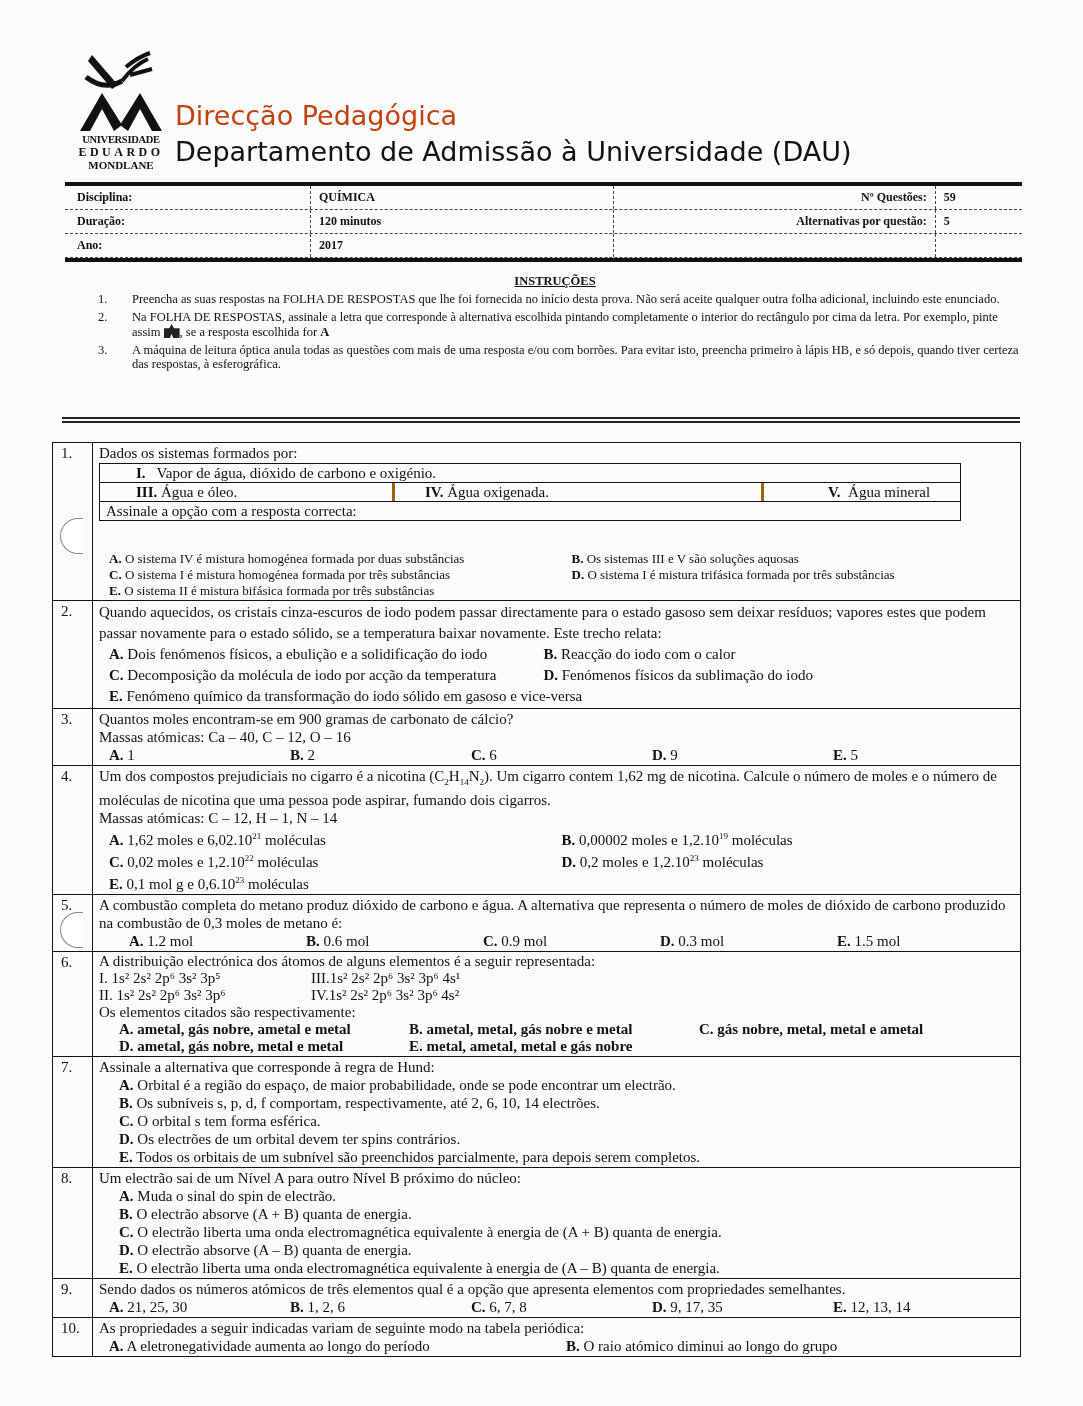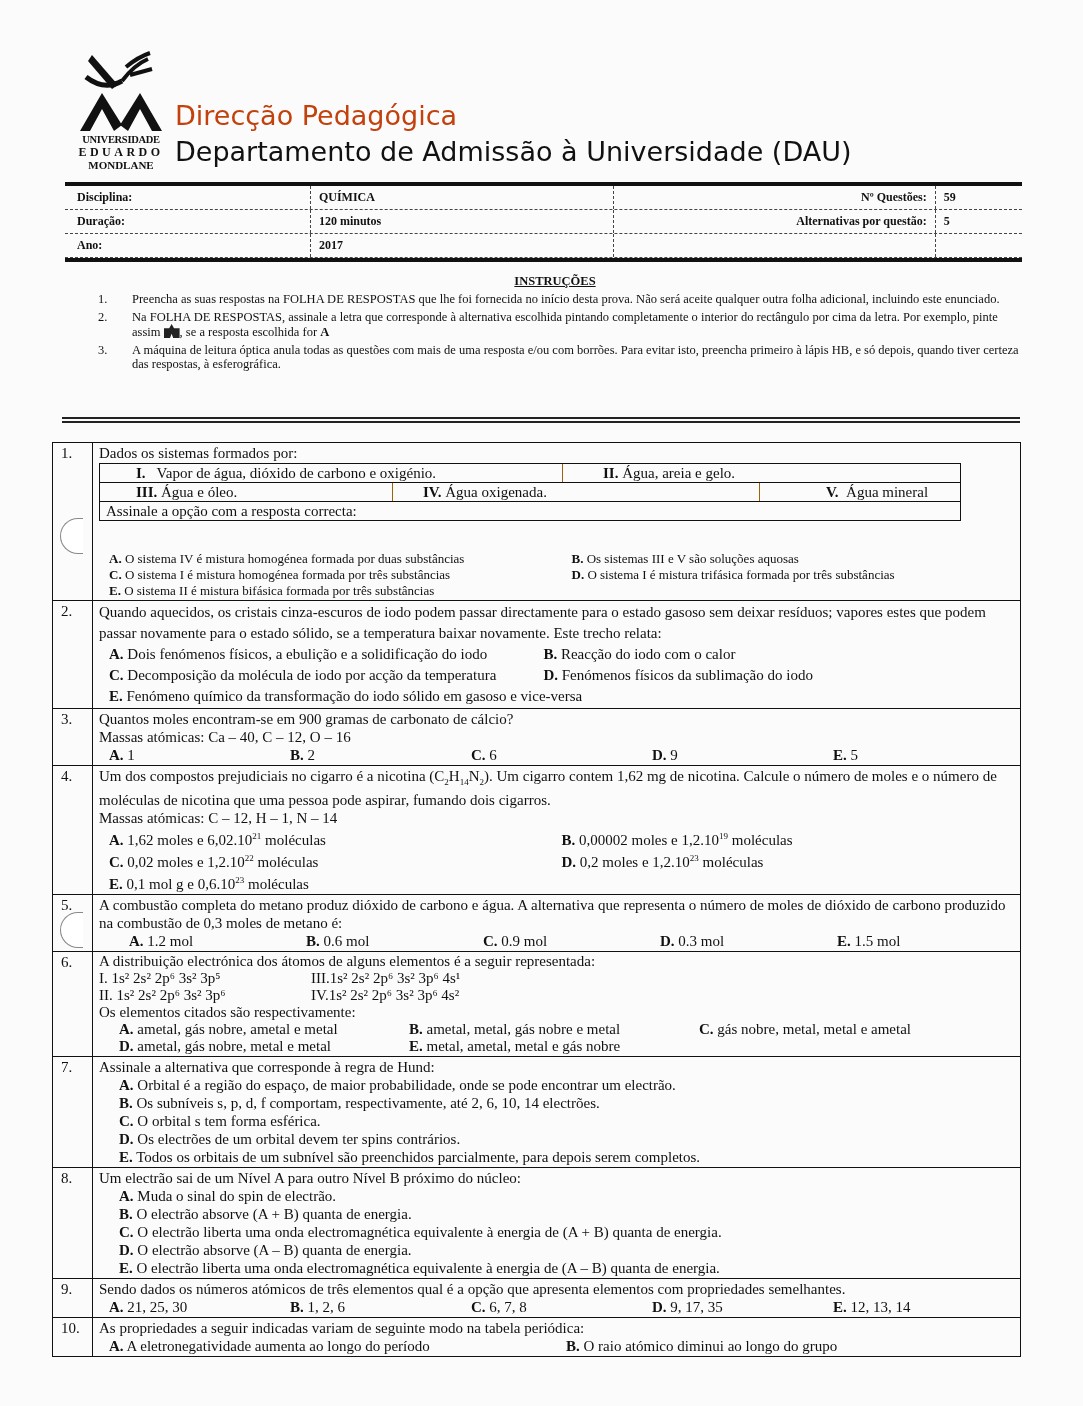--- a/index.html
+++ b/index.html
@@ -43,21 +43,21 @@
   .qb { flex: 1; padding: 1px 6px 1px 6px; }
   .opts { padding-left: 10px; }
   .opt b { font-weight: bold; }
   .row5 { display: flex; }
   .row5 span { flex: 1; }
   .row2 { display: flex; }
   .row2 > div { width: 50%; }
   .sys-table { border: 1.5px solid #111; margin: 1px 0 2px 0; width: 860px; }
   .sys-row { display: flex; border-bottom: 1px solid #111; }
   .sys-row:last-child { border-bottom: none; }
-  .sys-row > div { padding: 0 6px; border-right: 1px solid #a16207; }
+  .sys-row > div { padding: 0 6px; border-right: 3px solid #a16207; }
   .sys-row > div:last-child { border-right: none; }
   .small-opts { font-size: 13px; line-height: 16px; }
   .hole { width: 22px; height: 34px; border: 1.5px solid #888; border-right: none; border-radius: 20px 0 0 20px; background: #fff; }
   sup { font-size: 9px; }
   sub { font-size: 9px; }
 </style>
 </head>
 <body>
 
 <div class="abs logo">
@@ -124,21 +124,20 @@
 
 <div class="abs qs">
 
   <div class="q">
     <div class="qn">1.</div>
     <div class="qb">
       <div>Dados os sistemas formados por:</div>
       <div class="sys-table">
         <div class="sys-row">
           <div style="width:420px;padding-left:36px;"><b>I.</b>&nbsp;&nbsp; <span>Vapor de água, dióxido de carbono e oxigénio.</span></div>
-          <div style="flex:1;padding-left:40px;"><b>II.</b> <span>Água, areia e gelo.</span></div>
         </div>
         <div class="sys-row">
           <div style="width:250px;padding-left:36px;"><b>III.</b> <span>Água e óleo.</span></div>
           <div style="width:330px;padding-left:30px;"><b>IV.</b> <span>Água oxigenada.</span></div>
           <div style="flex:1;padding-left:40px;text-align:center;"><b>V.</b>&nbsp; <span>Água mineral</span></div>
         </div>
         <div class="sys-row">
           <div style="flex:1;">Assinale a opção com a resposta correcta:</div>
         </div>
       </div>
@@ -228,21 +227,21 @@
       <div>A distribuição electrónica dos átomos de alguns elementos é a seguir representada:</div>
       <div style="display:flex;">
           <div style="width:212px;"><span>I.</span> <span>1s² 2s² 2p⁶ 3s² 3p⁵</span></div>
           <div><span>III.</span><span>1s² 2s² 2p⁶ 3s² 3p⁶ 4s¹</span></div>
         </div>
       <div style="display:flex;">
           <div style="width:212px;"><span>II.</span> <span>1s² 2s² 2p⁶ 3s² 3p⁶</span></div>
           <div><span>IV.</span><span>1s² 2s² 2p⁶ 3s² 3p⁶ 4s²</span></div>
         </div>
       <div>Os elementos citados são respectivamente:</div>
-      <div class="opts" style="padding-left:20px;">
+      <div class="opts" style="padding-left:20px;font-weight:bold;">
         <div style="display:flex;">
           <div style="width:290px;"><b>A.</b> <span>ametal, gás nobre, ametal e metal</span></div>
           <div style="width:290px;"><b>B.</b> <span>ametal, metal, gás nobre e metal</span></div>
           <div><b>C.</b> <span>gás nobre, metal, metal e ametal</span></div>
         </div>
         <div style="display:flex;">
           <div style="width:290px;"><b>D.</b> <span>ametal, gás nobre, metal e metal</span></div>
           <div><b>E.</b> <span>metal, ametal, metal e gás nobre</span></div>
         </div>
       </div>

